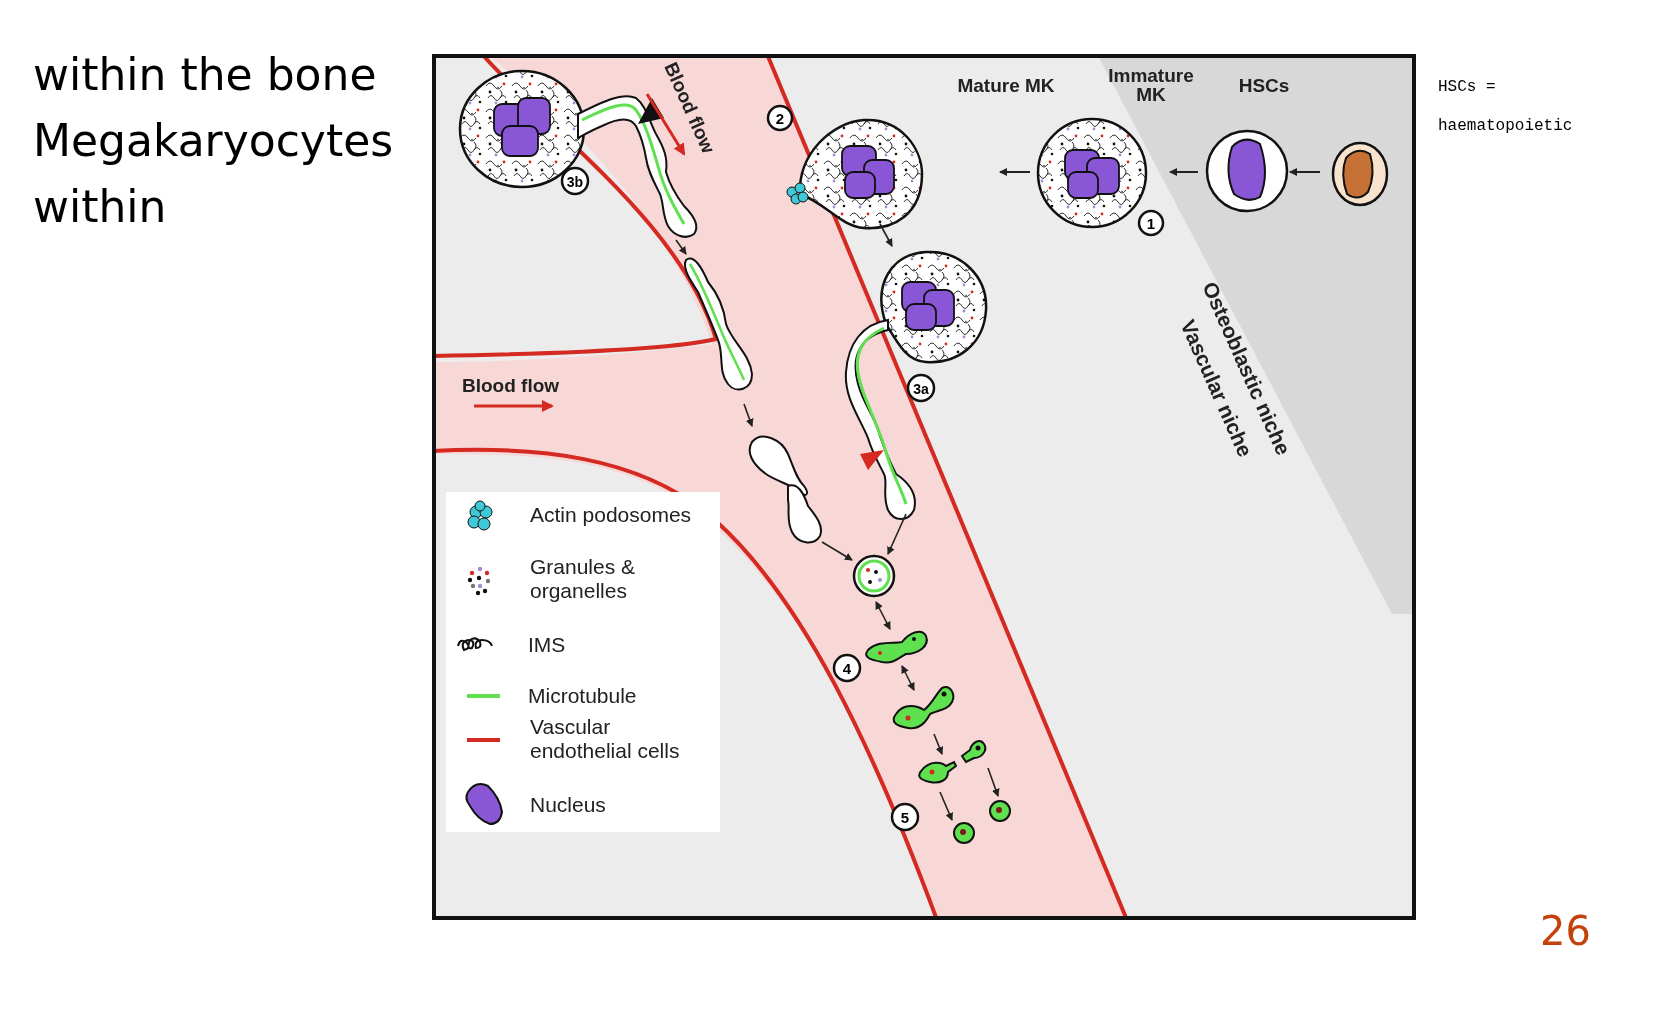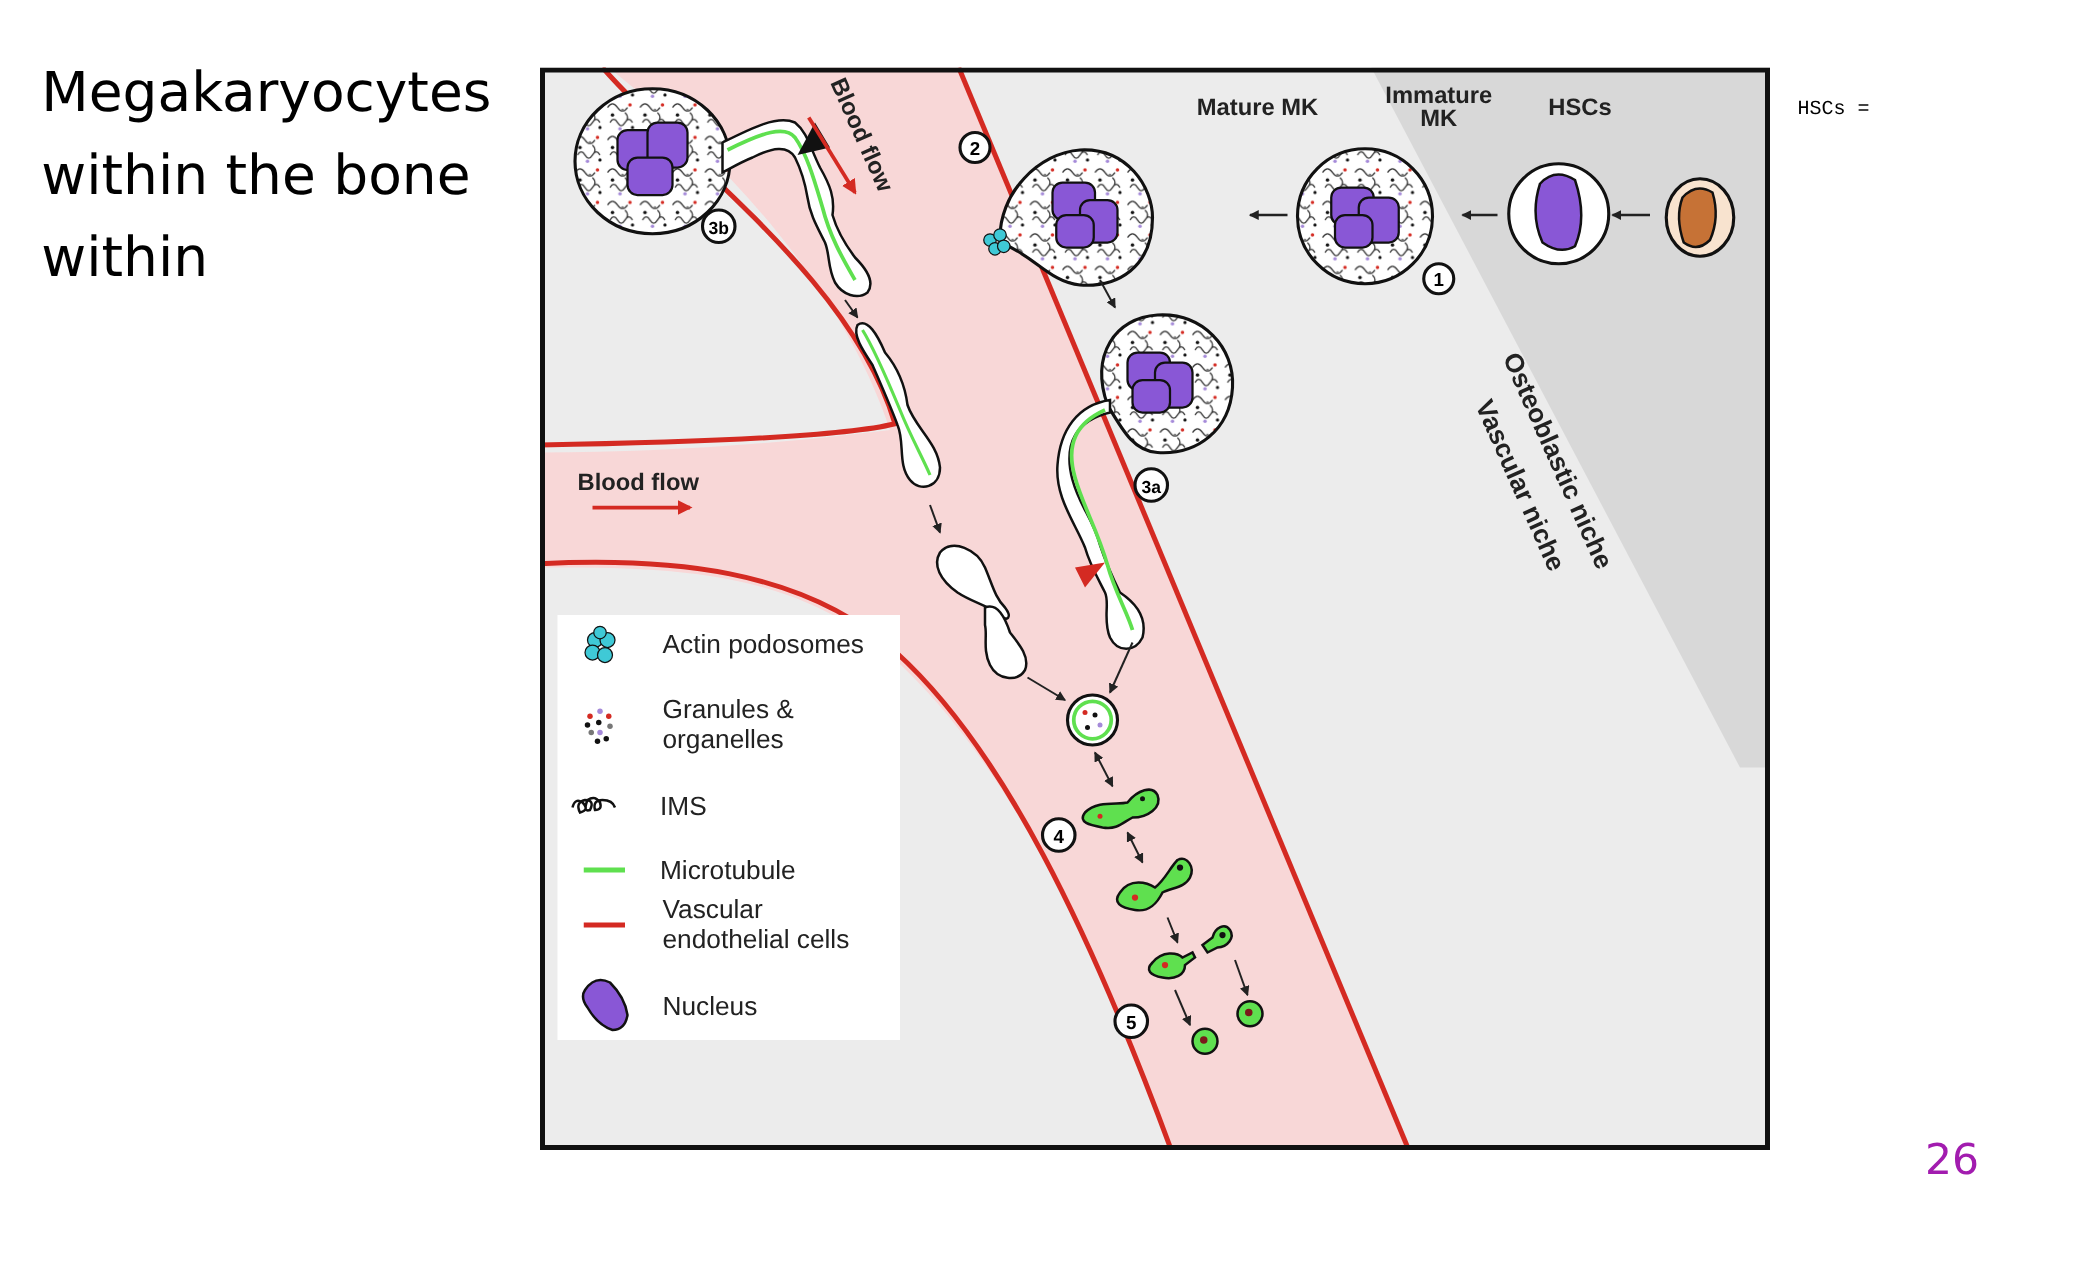--- a/index.html
+++ b/index.html
@@ -1,34 +1,35 @@
 <!DOCTYPE html>
 <html><head>
   <meta charset="utf-8">
   <style>
     html, body { margin: 0; padding: 0; background: #ffffff; }
     body { width: 1672px; height: 1016px; position: relative; overflow: hidden; font-family: "Liberation Sans", sans-serif; }
     .slide-title { position: absolute; left: 33px; top: 42px; font-family: "DejaVu Sans", sans-serif; font-size: 44px; line-height: 66px; color: #000; width: 400px; }
     .slide-title div { white-space: nowrap; }
     .side-note { position: absolute; left: 1438px; top: 68px; font-family: Liberation Mono, monospace; font-size: 16px; line-height: 39px; color: #000; }
-    .page-num { position: absolute; left: 1540px; top: 908px; font-family: "DejaVu Sans", sans-serif; font-size: 34px; color: #a21caf; }
+    .page-num { position: absolute; left: 1540px; top: 908px; font-family: "DejaVu Sans", sans-serif; font-size: 40px; color: #c2410c; }
     #figure { position: absolute; left: 432px; top: 54px; }
     svg text { font-family: "Liberation Sans", sans-serif; }
   </style>
 </head>
 <body>
 
 <div class="slide-title">
+  <div>within the bone</div>
   <div>Megakaryocytes</div>
-  <div>within the bone</div>
   <div>within</div>
 </div>
 
 <div class="side-note">
   <div>HSCs =</div>
+  <div>haematopoietic</div>
 </div>
 
 <div class="page-num">26</div>
 
 <svg id="figure" width="984" height="866" viewBox="0 0 984 866" xmlns="http://www.w3.org/2000/svg">
   <defs>
     <marker id="ah" markerWidth="8" markerHeight="8" refX="7" refY="4" orient="auto" markerUnits="userSpaceOnUse">
       <path d="M0,0 L8,4 L0,8 Z" fill="#222"></path>
     </marker>
     <marker id="ahs" markerWidth="8" markerHeight="8" refX="1" refY="4" orient="auto" markerUnits="userSpaceOnUse">

